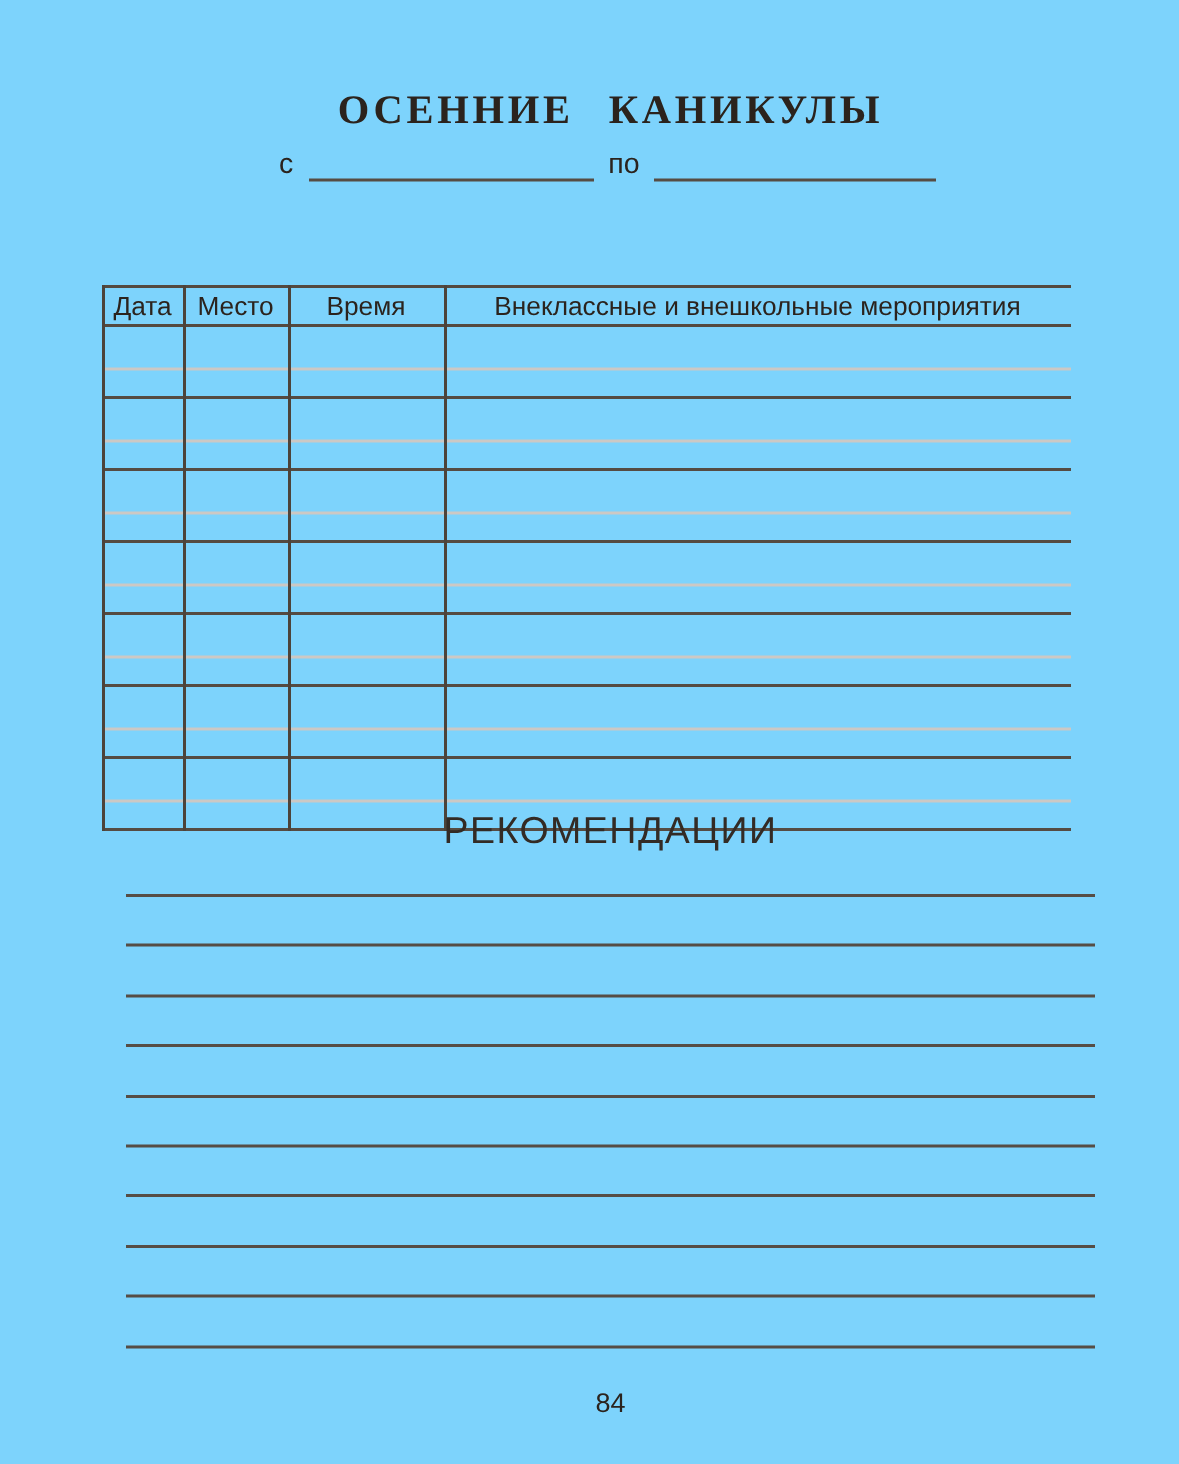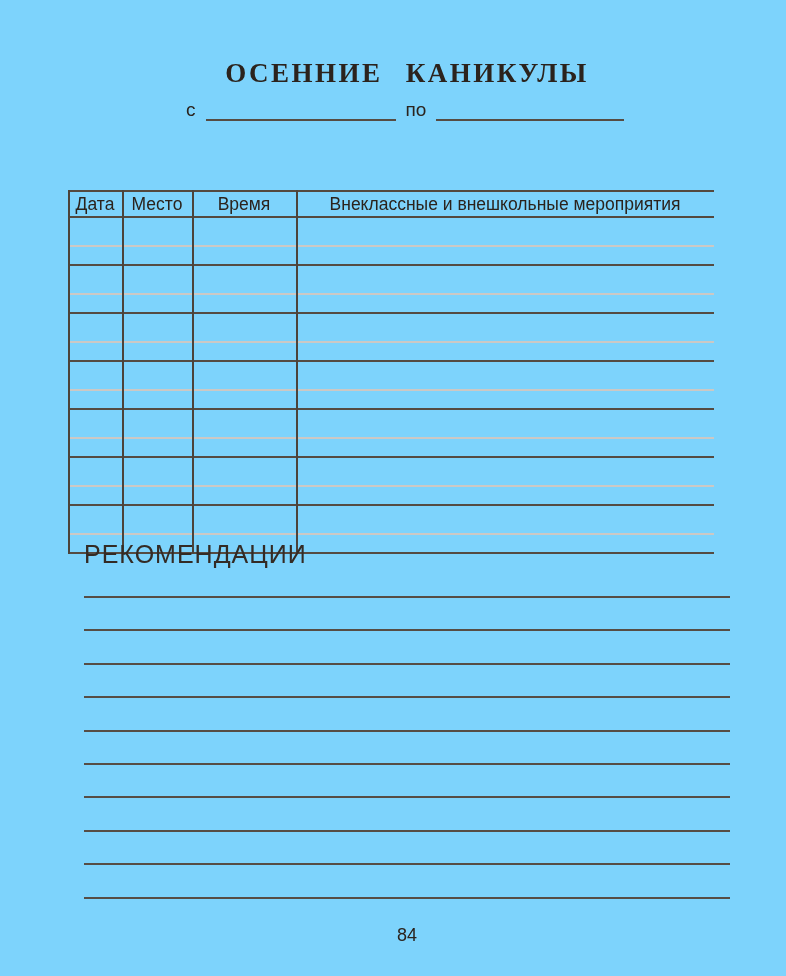--- a/index.html
+++ b/index.html
@@ -86,21 +86,21 @@
   }
   #table-left-border { left: 0; }
   #col-divider-1 { left: 54px; }
   #col-divider-2 { left: 124px; }
   #col-divider-3 { left: 228px; }
 
   
   #recommendations-title {
     position: absolute;
     top: 540px; left: 84px; width: 646px;
-    text-align: left;
+    text-align: center;
     font-size: 25px;
     letter-spacing: 1px;
     color: #332b25;
     white-space: nowrap;
   }
   #recommendations-lines { position: absolute; top: 596px; left: 84px; width: 646px; }
   .rule {
     width: 646px; height: 31.4px;
     border-bottom: 2px solid #564d45;
   }

